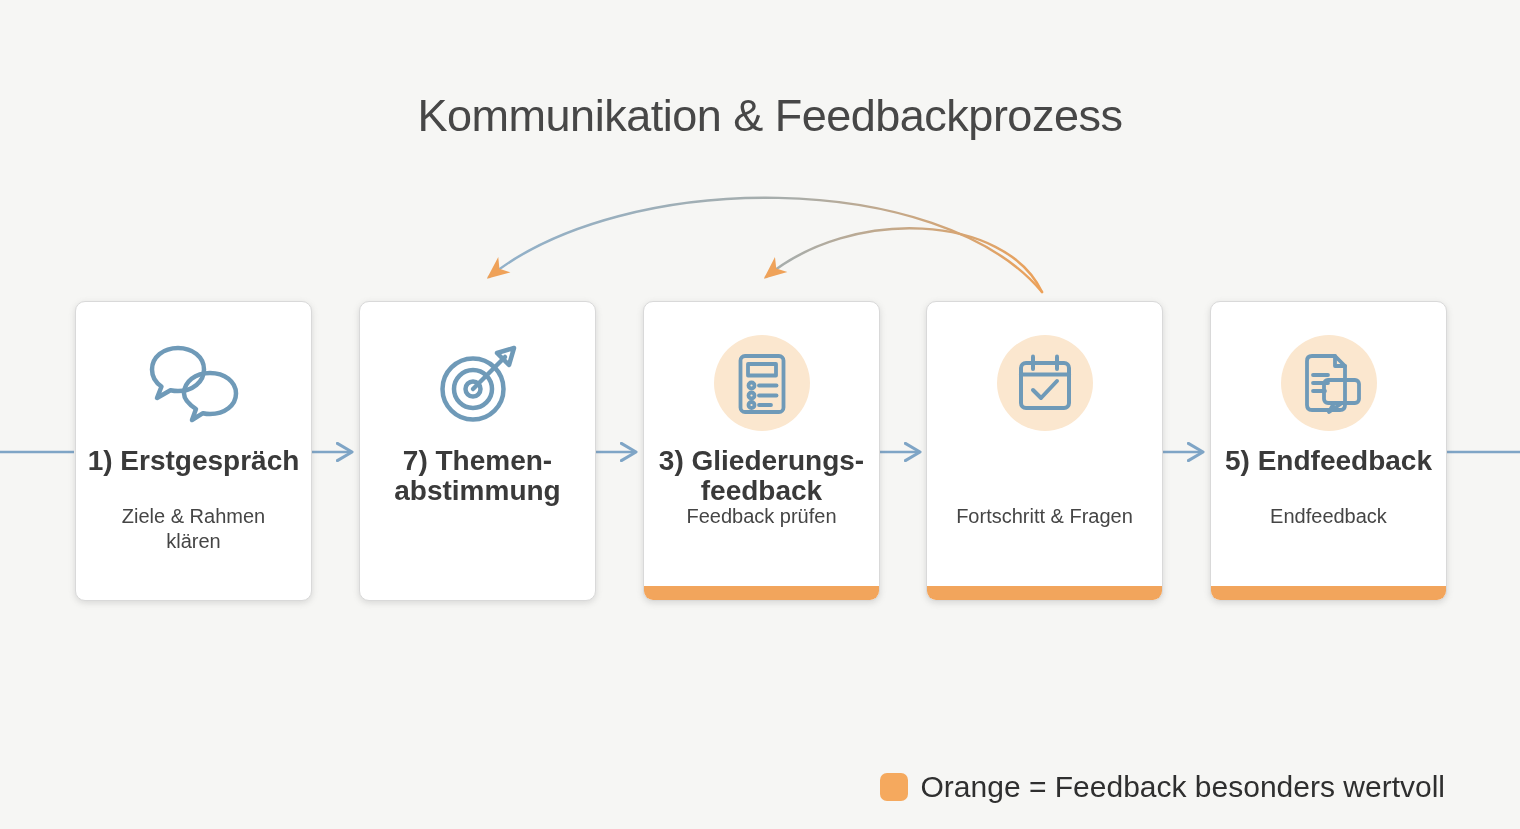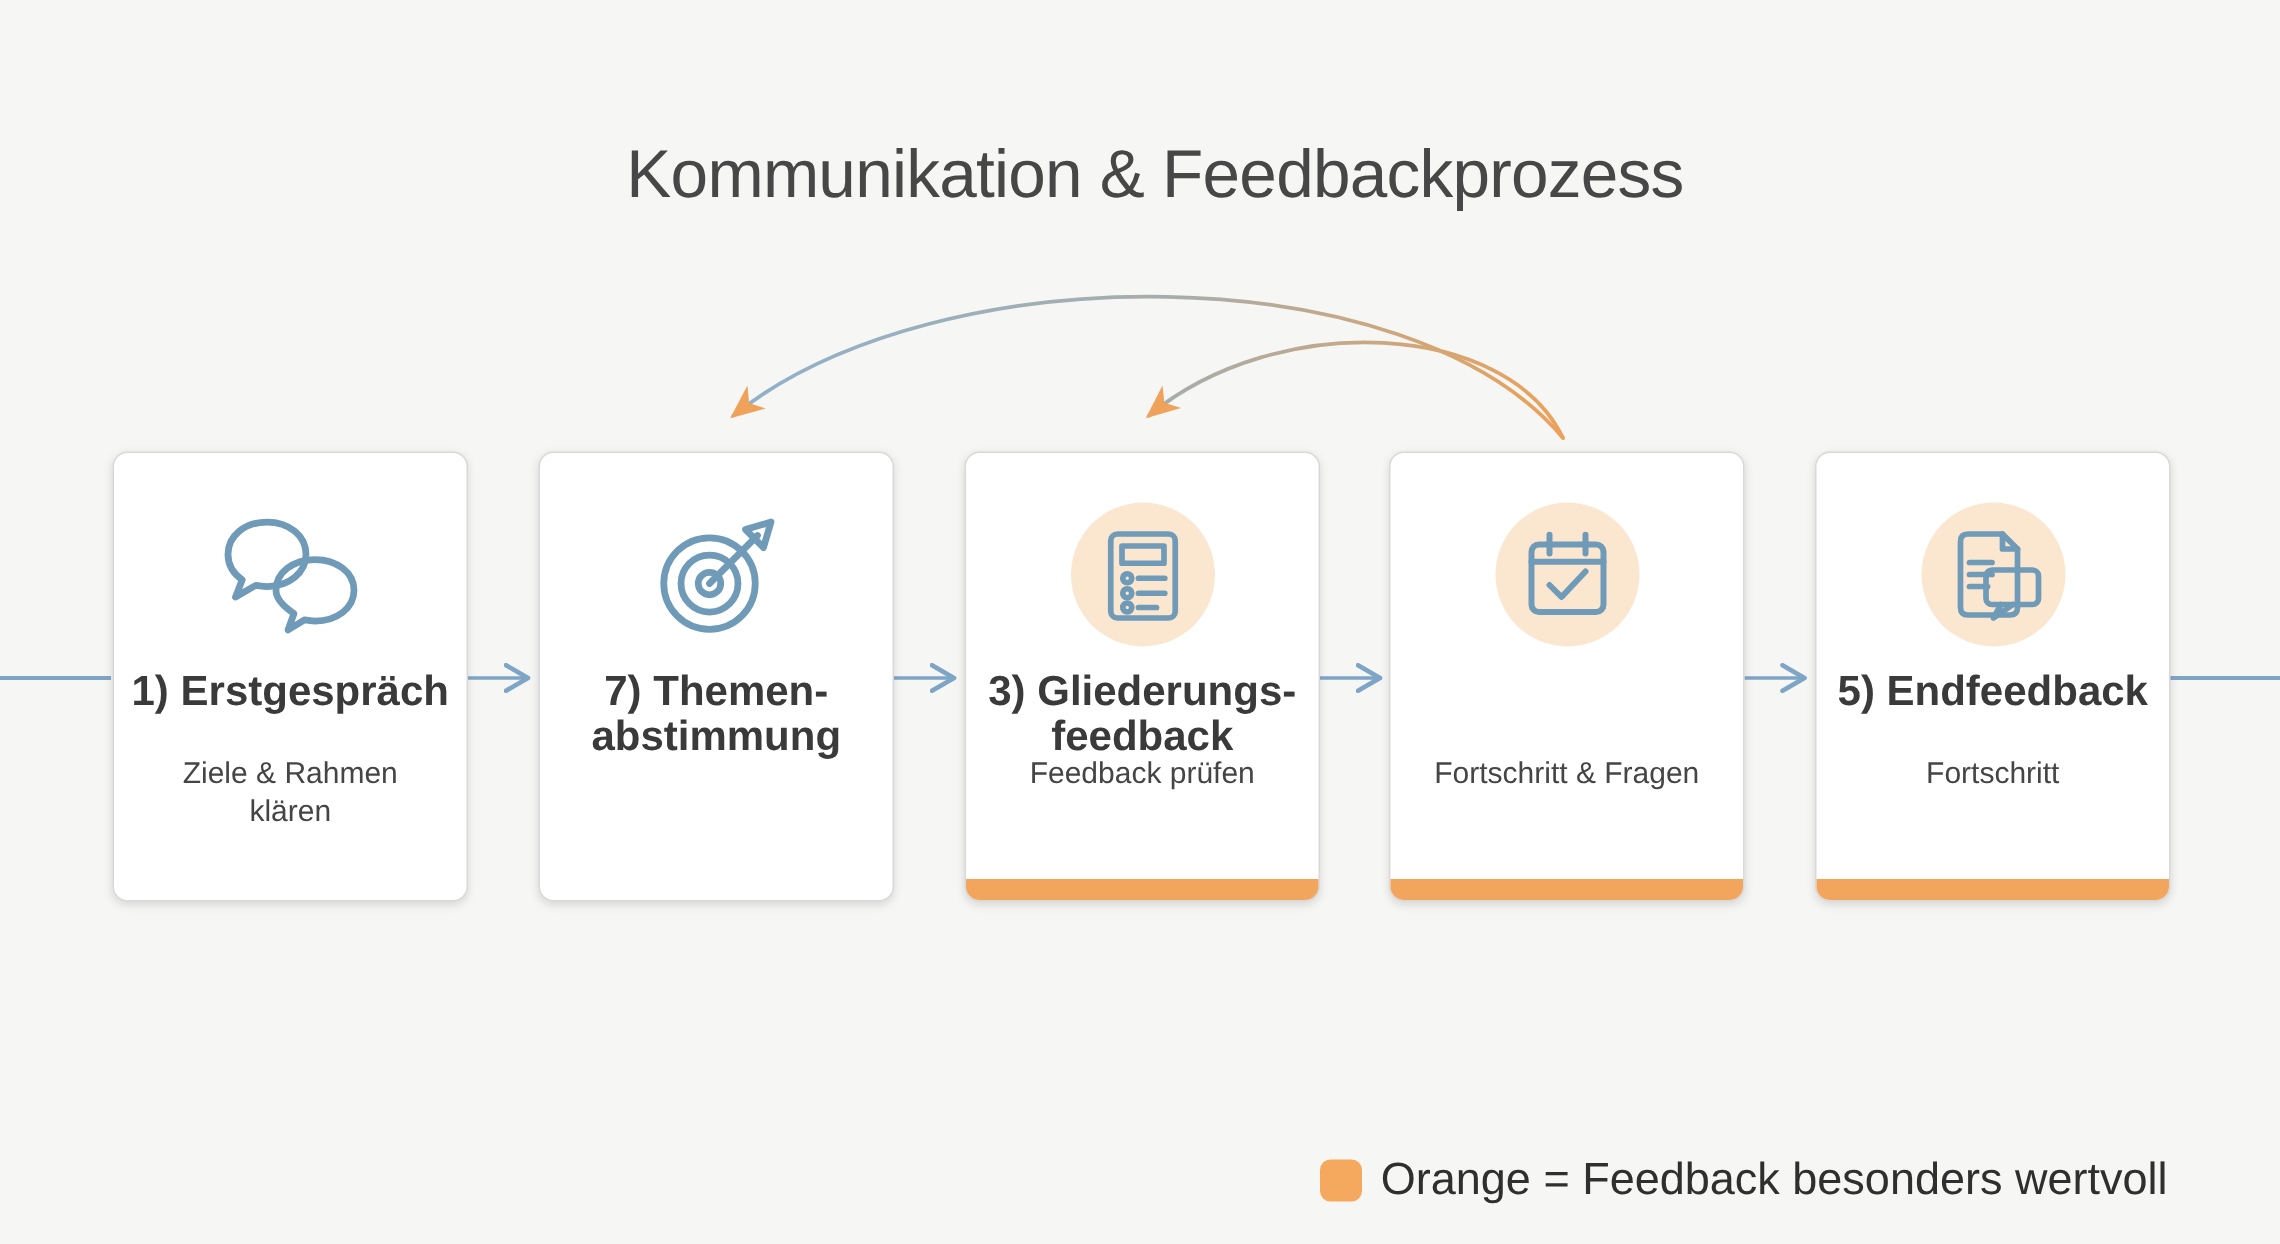--- a/index.html
+++ b/index.html
@@ -153,20 +153,20 @@
       <path d="M40,3 L17,3 Q12,3 12,8 L12,52 Q12,57 17,57 L45,57 Q50,57 50,52 L50,13 Z"></path>
       <polyline points="40,3 40,13 50,13"></polyline>
       <line x1="18" y1="22" x2="33" y2="22"></line>
       <line x1="18" y1="30" x2="33" y2="30"></line>
       <line x1="18" y1="38" x2="30" y2="38"></line>
       <rect x="29" y="27" width="35" height="23" rx="4"></rect>
       <path d="M39,50 L34,59 L47,50"></path>
     </svg>
   </div>
   <div class="card-heading">5) Endfeedback</div>
-  <div class="card-subtitle">Fortschritt</div>
+  <div class="card-subtitle">Endfeedback</div>
   <div class="accent-bar"></div>
 </div>
 
 <div class="legend">
   <div class="legend-swatch"></div>
   <div class="legend-label">Orange = Feedback besonders wertvoll</div>
 </div>
 
 </body></html>

